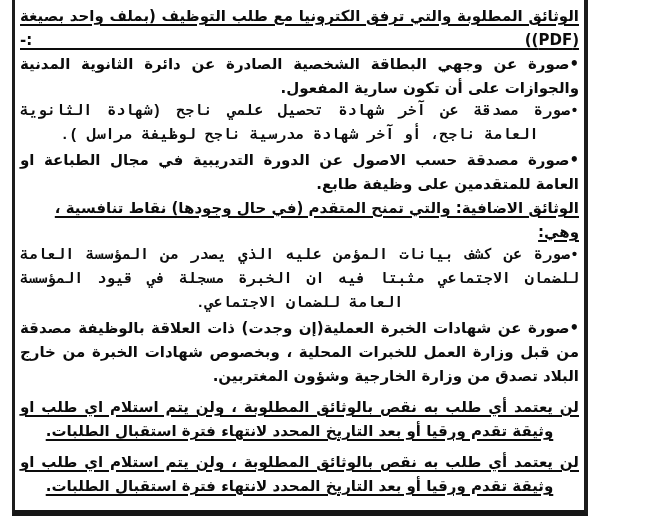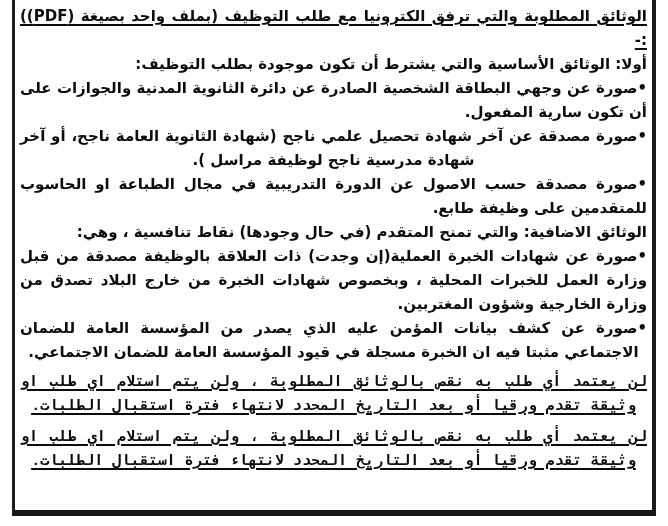--- a/index.html
+++ b/index.html
@@ -6,21 +6,21 @@
   body{
     width:668px;height:526px;
     background:#ffffff;
     position:relative;
     overflow:hidden;
     font-family:"DejaVu Sans",sans-serif;
   }
   .doc-frame{
     position:absolute;
     top:0;left:12px;
-    width:644px;height:516px;
+    width:576px;height:516px;
     box-sizing:border-box;
     border-left:3px solid #1c1c1c;
     border-right:4px solid #1c1c1c;
     border-bottom:6px solid #161616;
     border-top:none;
     padding:4px 5px 0 5px;
     direction:rtl;
     color:#0c0c0c;
     font-weight:bold;
     font-size:15px;
@@ -34,54 +34,53 @@
   p.title{
     text-align:justify;
     text-align-last:justify;
     text-decoration:underline;
     text-decoration-thickness:1.5px;
     text-underline-offset:3px;
   }
   p.section-heading{
     text-align:right;
     text-align-last:right;
+    text-decoration:underline;
     text-decoration-thickness:1.5px;
     text-underline-offset:3px;
   }
-  p.last-center{ text-align-last:center; }
+  p.last-center{ text-align-last:center;font-family:Liberation Mono, monospace; }
   p.warning{
     margin-top:7px;
     text-align:justify;
     text-align-last:center;
     text-decoration:underline;
     text-decoration-thickness:1.5px;
     text-underline-offset:3px;
-    font-family:Liberation Mono, monospace;
   }
   .bullet-marker{ font-weight:bold; }
 </style>
 </head>
 <body>
 
 <div class="doc-frame">
 
   <p class="title">الوثائق المطلوبة والتي ترفق الكترونيا مع طلب التوظيف (بملف واحد بصيغة (PDF)) :-</p>
 
-  <p class="section-heading" style="text-decoration:none;">أولا: الوثائق الأساسية والتي يشترط أن تكون موجودة بطلب التوظيف:</p>
 
   <p class="bullet"><span class="bullet-marker">•</span><span>صورة عن وجهي البطاقة الشخصية الصادرة عن دائرة الثانوية المدنية والجوازات على أن تكون سارية المفعول.</span></p>
 
   <p class="bullet last-center"><span class="bullet-marker">•</span><span>صورة مصدقة عن آخر شهادة تحصيل علمي ناجح (شهادة الثانوية العامة ناجح، أو آخر شهادة مدرسية ناجح لوظيفة مراسل ).</span></p>
 
-  <p class="bullet"><span class="bullet-marker">•</span><span>صورة مصدقة حسب الاصول عن الدورة التدريبية في مجال الطباعة او الحاسوب للمتقدمين على وظيفة طابع.</span></p>
+  <p class="bullet"><span class="bullet-marker">•</span><span>صورة مصدقة حسب الاصول عن الدورة التدريبية في مجال الطباعة او العامة للمتقدمين على وظيفة طابع.</span></p>
 
   <p class="section-heading">الوثائق الاضافية: والتي تمنح المتقدم (في حال وجودها) نقاط تنافسية ، وهي:</p>
 
 
+  <p class="bullet last-center"><span class="bullet-marker">•</span><span>صورة عن كشف بيانات المؤمن عليه الذي يصدر من المؤسسة العامة للضمان الاجتماعي مثبتا فيه ان الخبرة مسجلة في قيود المؤسسة العامة للضمان الاجتماعي.</span></p>
+
   <p class="bullet"><span class="bullet-marker">•</span><span>صورة عن شهادات الخبرة العملية(إن وجدت) ذات العلاقة بالوظيفة مصدقة من قبل وزارة العمل للخبرات المحلية ، وبخصوص شهادات الخبرة من خارج البلاد تصدق من وزارة الخارجية وشؤون المغتربين.</span></p>
-
-  <p class="bullet last-center"><span class="bullet-marker">•</span><span>صورة عن كشف بيانات المؤمن عليه الذي يصدر من المؤسسة العامة للضمان الاجتماعي مثبتا فيه ان الخبرة مسجلة في قيود المؤسسة العامة للضمان الاجتماعي.</span></p>
 
   <p class="warning">لن يعتمد أي طلب به نقص بالوثائق المطلوبة ، ولن يتم استلام اي طلب او وثيقة تقدم ورقيا أو بعد التاريخ المحدد لانتهاء فترة استقبال الطلبات.</p>
 
   <p class="warning">لن يعتمد أي طلب به نقص بالوثائق المطلوبة ، ولن يتم استلام اي طلب او وثيقة تقدم ورقيا أو بعد التاريخ المحدد لانتهاء فترة استقبال الطلبات.</p>
 
 </div>
 
 </body></html>

